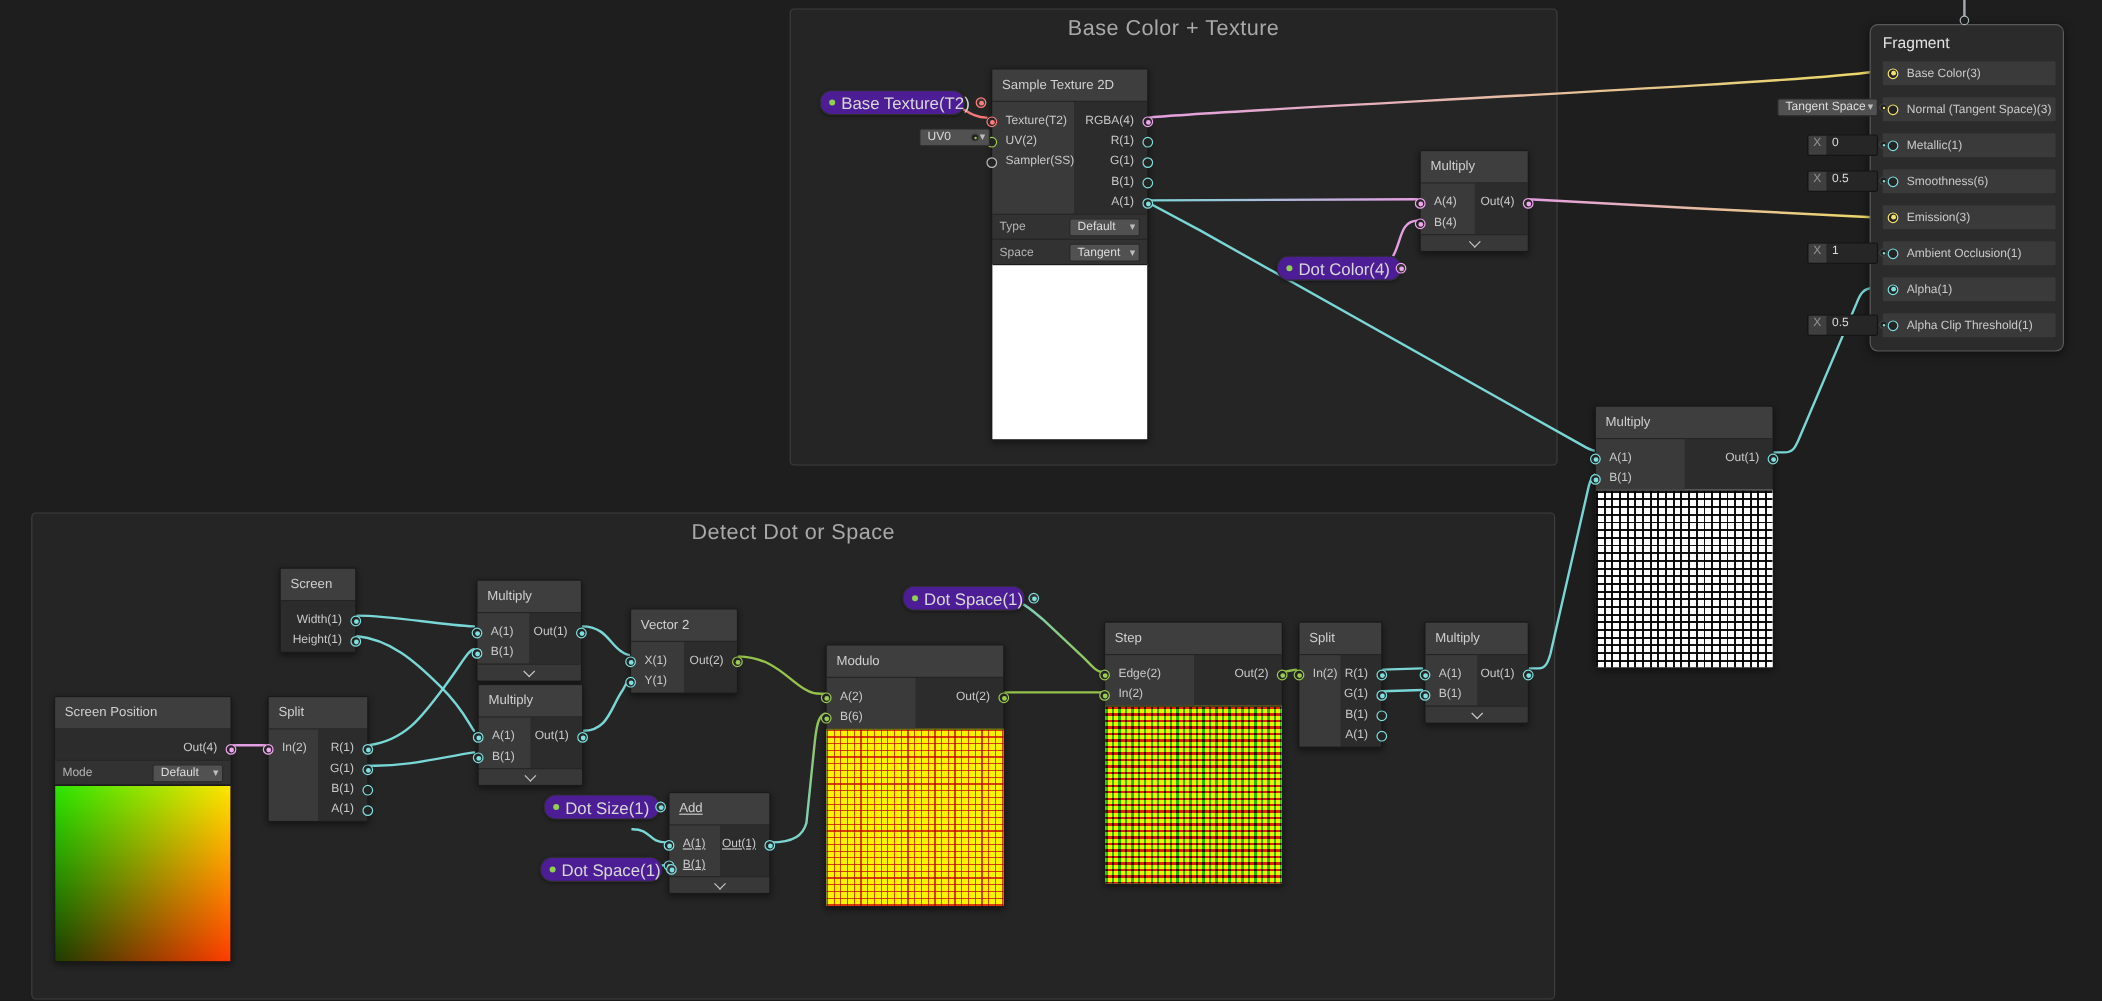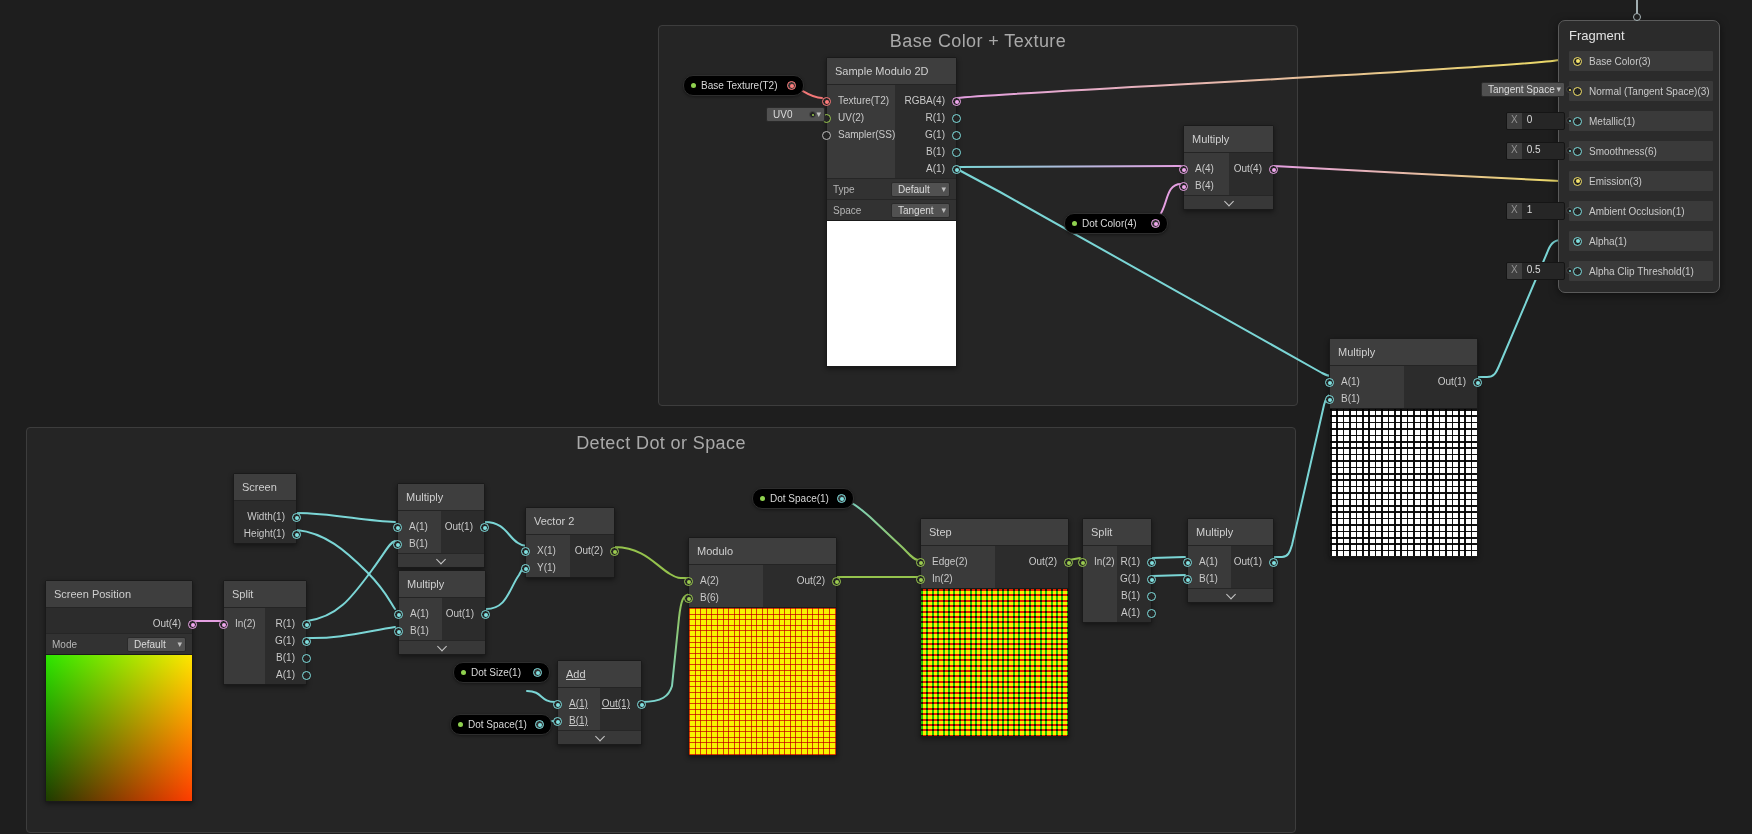--- a/index.html
+++ b/index.html
@@ -45,22 +45,22 @@
       repeating-linear-gradient(to bottom,#dd4400 0 1px,#fff 1px 5.6px);
       background-blend-mode:multiply,multiply;}
   .preview.step{background-color:#f6ee00;background-image:
       repeating-linear-gradient(to right,#22cc00 0 2px,#fff 2px 5.4px),
       repeating-linear-gradient(to bottom,#ee2200 0 2px,#fff 2px 5.4px);
       background-blend-mode:multiply,multiply;}
   .preview.bw{background-color:#ffffff;background-image:
       repeating-linear-gradient(to right,#111 0 1.6px,#fff 1.6px 6.4px),
       repeating-linear-gradient(to bottom,#111 0 1.6px,#fff 1.6px 6.4px);
       background-blend-mode:multiply,multiply;}
-  .pill{position:absolute;z-index:2;height:19px;border-radius:10px;background:#000000;border:1px solid #2e2e2e;
-        display:flex;align-items:center;gap:5px;padding:0 7px;font-size:10px;color:#d8d8d8;
+  .pill{position:absolute;z-index:2;height:19px;border-radius:10px;background:#4c1d95;border:1px solid #2e2e2e;
+        display:flex;align-items:center;gap:5px;padding:0 7px;font-size:14px;color:#d8d8d8;
         box-shadow:0 1px 3px rgba(0,0,0,.4);white-space:nowrap;}
   .gdot{width:5px;height:5px;border-radius:50%;background:#8fd14f;flex:0 0 auto;}
   .pill .pport{position:relative;margin-left:auto;width:9px;height:9px;border-radius:50%;box-sizing:border-box;
         border:1.5px solid var(--pc);background:#333;flex:0 0 auto;}
   .pill .pport::after{content:"";position:absolute;inset:1.5px;border-radius:50%;background:var(--pc);}
   .fctrl{position:absolute;z-index:2;}
   .ffield{display:flex;height:16px;background:#262626;border:1px solid #151515;border-radius:2px;
           font-size:10px;line-height:14px;overflow:hidden;}
   .fx{background:#3f3f3f;color:#949494;padding:0 4px;}
   .fv{flex:1;color:#dcdcdc;padding:0 5px;}
@@ -73,21 +73,21 @@
   .frow{position:relative;height:20px;margin:0 6px 10px 10px;background:#3a3a3a;border-radius:1px;
         display:flex;align-items:center;padding-left:20px;font-size:10px;color:#c9c9c9;white-space:nowrap;}
   .frow .port{left:4px;}
   .topjack{position:absolute;z-index:2;width:8px;height:8px;border-radius:50%;
            border:1.5px solid #a9b6b8;background:#1e1e1e;box-sizing:border-box;}
 </style>
 </head>
 <body>
 
 <div id="canvas">
-    <div class="group" style="left: 658px; top: 25px; width: 638px; height: 379px; position: absolute;">
+    <div class="group" style="left: 658px; top: 7px; width: 638px; height: 379px; position: absolute;">
       <div class="gtitle">Base Color + Texture</div>
     </div>
     <div class="group" style="left: 26px; top: 427px; width: 1268px; height: 404px; position: absolute;">
       <div class="gtitle">Detect Dot or Space</div>
     </div>
     <svg id="wires" width="1752" height="834" viewBox="0 0 1752 834">
       <defs>
         <linearGradient id="wg2" gradientUnits="userSpaceOnUse" x1="957" y1="98" x2="1560" y2="60">
           <stop offset="0" stop-color="#EFA6EC"></stop>
           <stop offset="1" stop-color="#F5E36A"></stop>
@@ -136,21 +136,21 @@
       <path d="M 1274,557 L 1282,557 C 1288,557 1290,552 1292,545 L 1324,405 C 1326,398 1328,394 1334,394" fill="none" stroke="#7FDFDF" stroke-width="2" stroke-linecap="round" stroke-linejoin="round" stroke-opacity="0.95"></path>
       <path d="M 1637,0 L 1637,13" fill="none" stroke="#A9B6B8" stroke-width="2" stroke-linecap="round" stroke-linejoin="round" stroke-opacity="0.95"></path>
       <path d="M 1566,90 L 1576,90" fill="none" stroke="#F5E36A" stroke-width="2" stroke-linecap="round" stroke-linejoin="round" stroke-opacity="0.95"></path>
       <path d="M 1566,120 L 1576,120" fill="none" stroke="#7FDFDF" stroke-width="2" stroke-linecap="round" stroke-linejoin="round" stroke-opacity="0.95"></path>
       <path d="M 1566,150 L 1576,150" fill="none" stroke="#7FDFDF" stroke-width="2" stroke-linecap="round" stroke-linejoin="round" stroke-opacity="0.95"></path>
       <path d="M 1566,210 L 1576,210" fill="none" stroke="#7FDFDF" stroke-width="2" stroke-linecap="round" stroke-linejoin="round" stroke-opacity="0.95"></path>
       <path d="M 1566,270 L 1576,270" fill="none" stroke="#7FDFDF" stroke-width="2" stroke-linecap="round" stroke-linejoin="round" stroke-opacity="0.95"></path>
       <g></g>
     </svg>
     <div class="node" style="left: 826px; top: 57px; width: 129px; position: absolute;">
-      <div class="ntitle">Sample Modulo 2D</div>
+      <div class="ntitle">Sample Texture 2D</div>
       <div class="nbody">
         <div class="incol">
           <div class="prow in">
             <span class="port filled" style="--pc: #FF7C7C;"></span>
             <span class="plabel">Texture(T2)</span>
           </div>
           <div class="prow in">
             <span class="port" style="--pc: #9BCB4F;"></span>
             <span class="plabel">UV(2)</span>
           </div>

